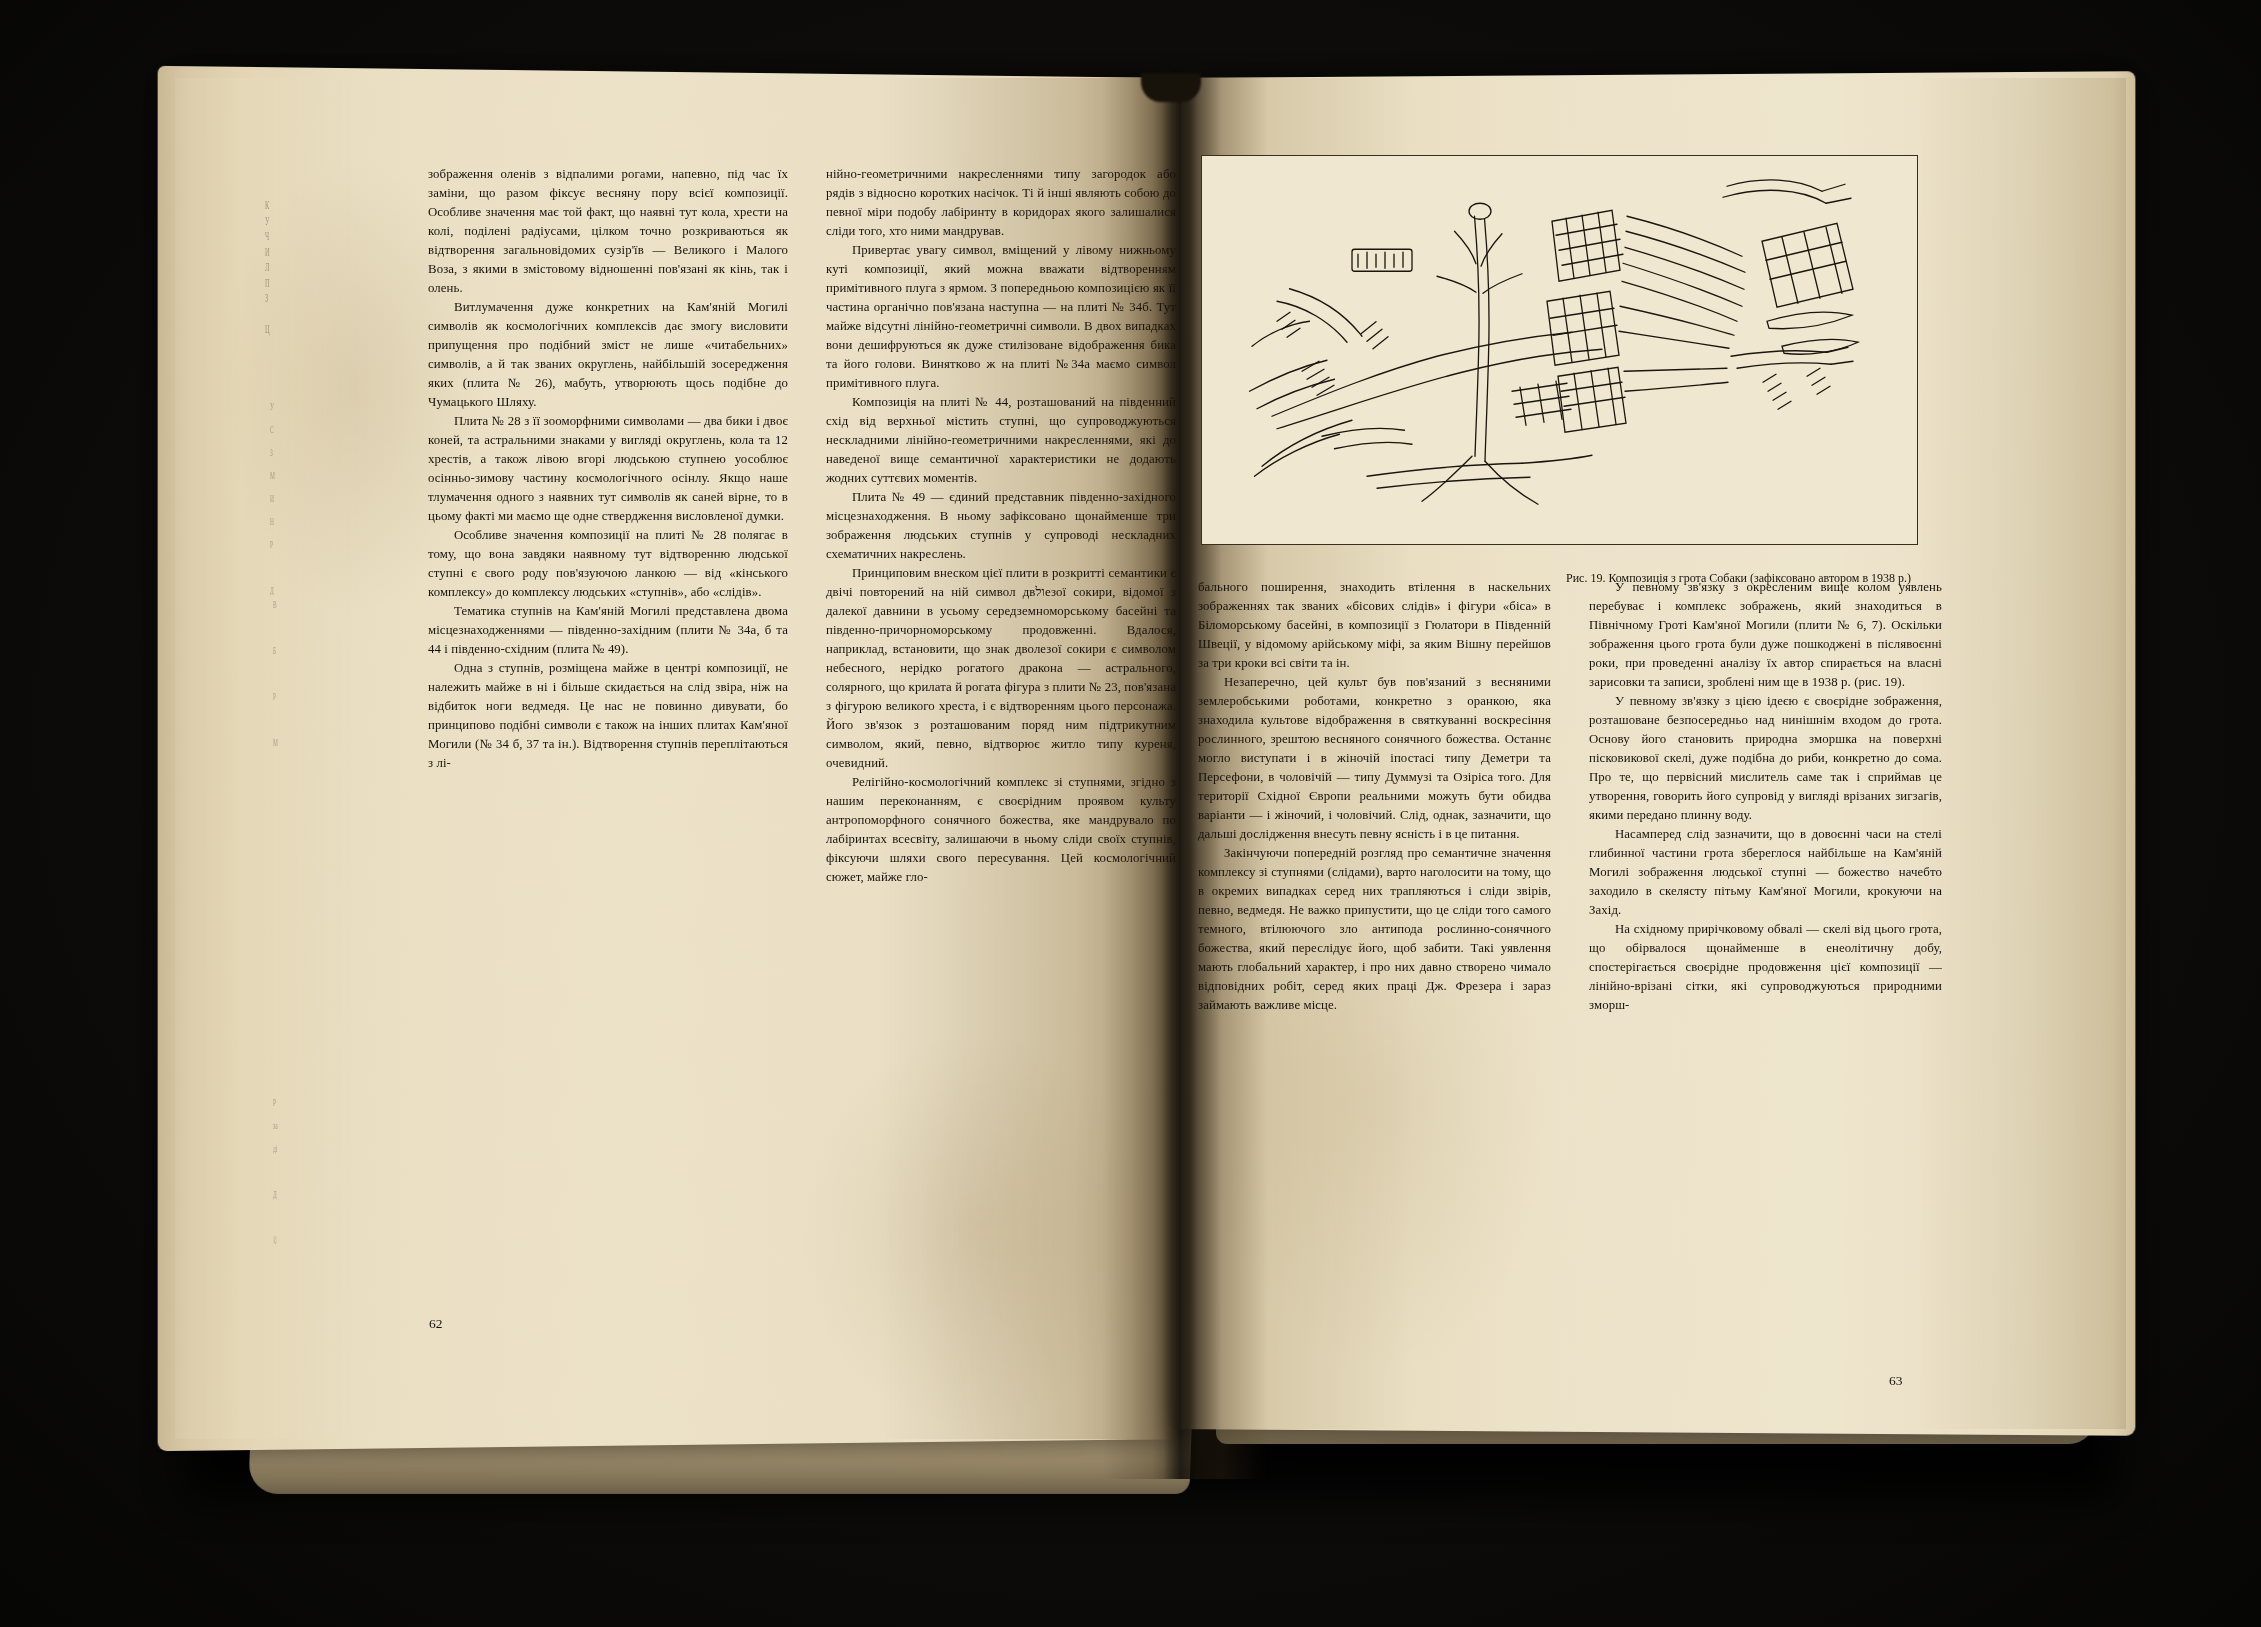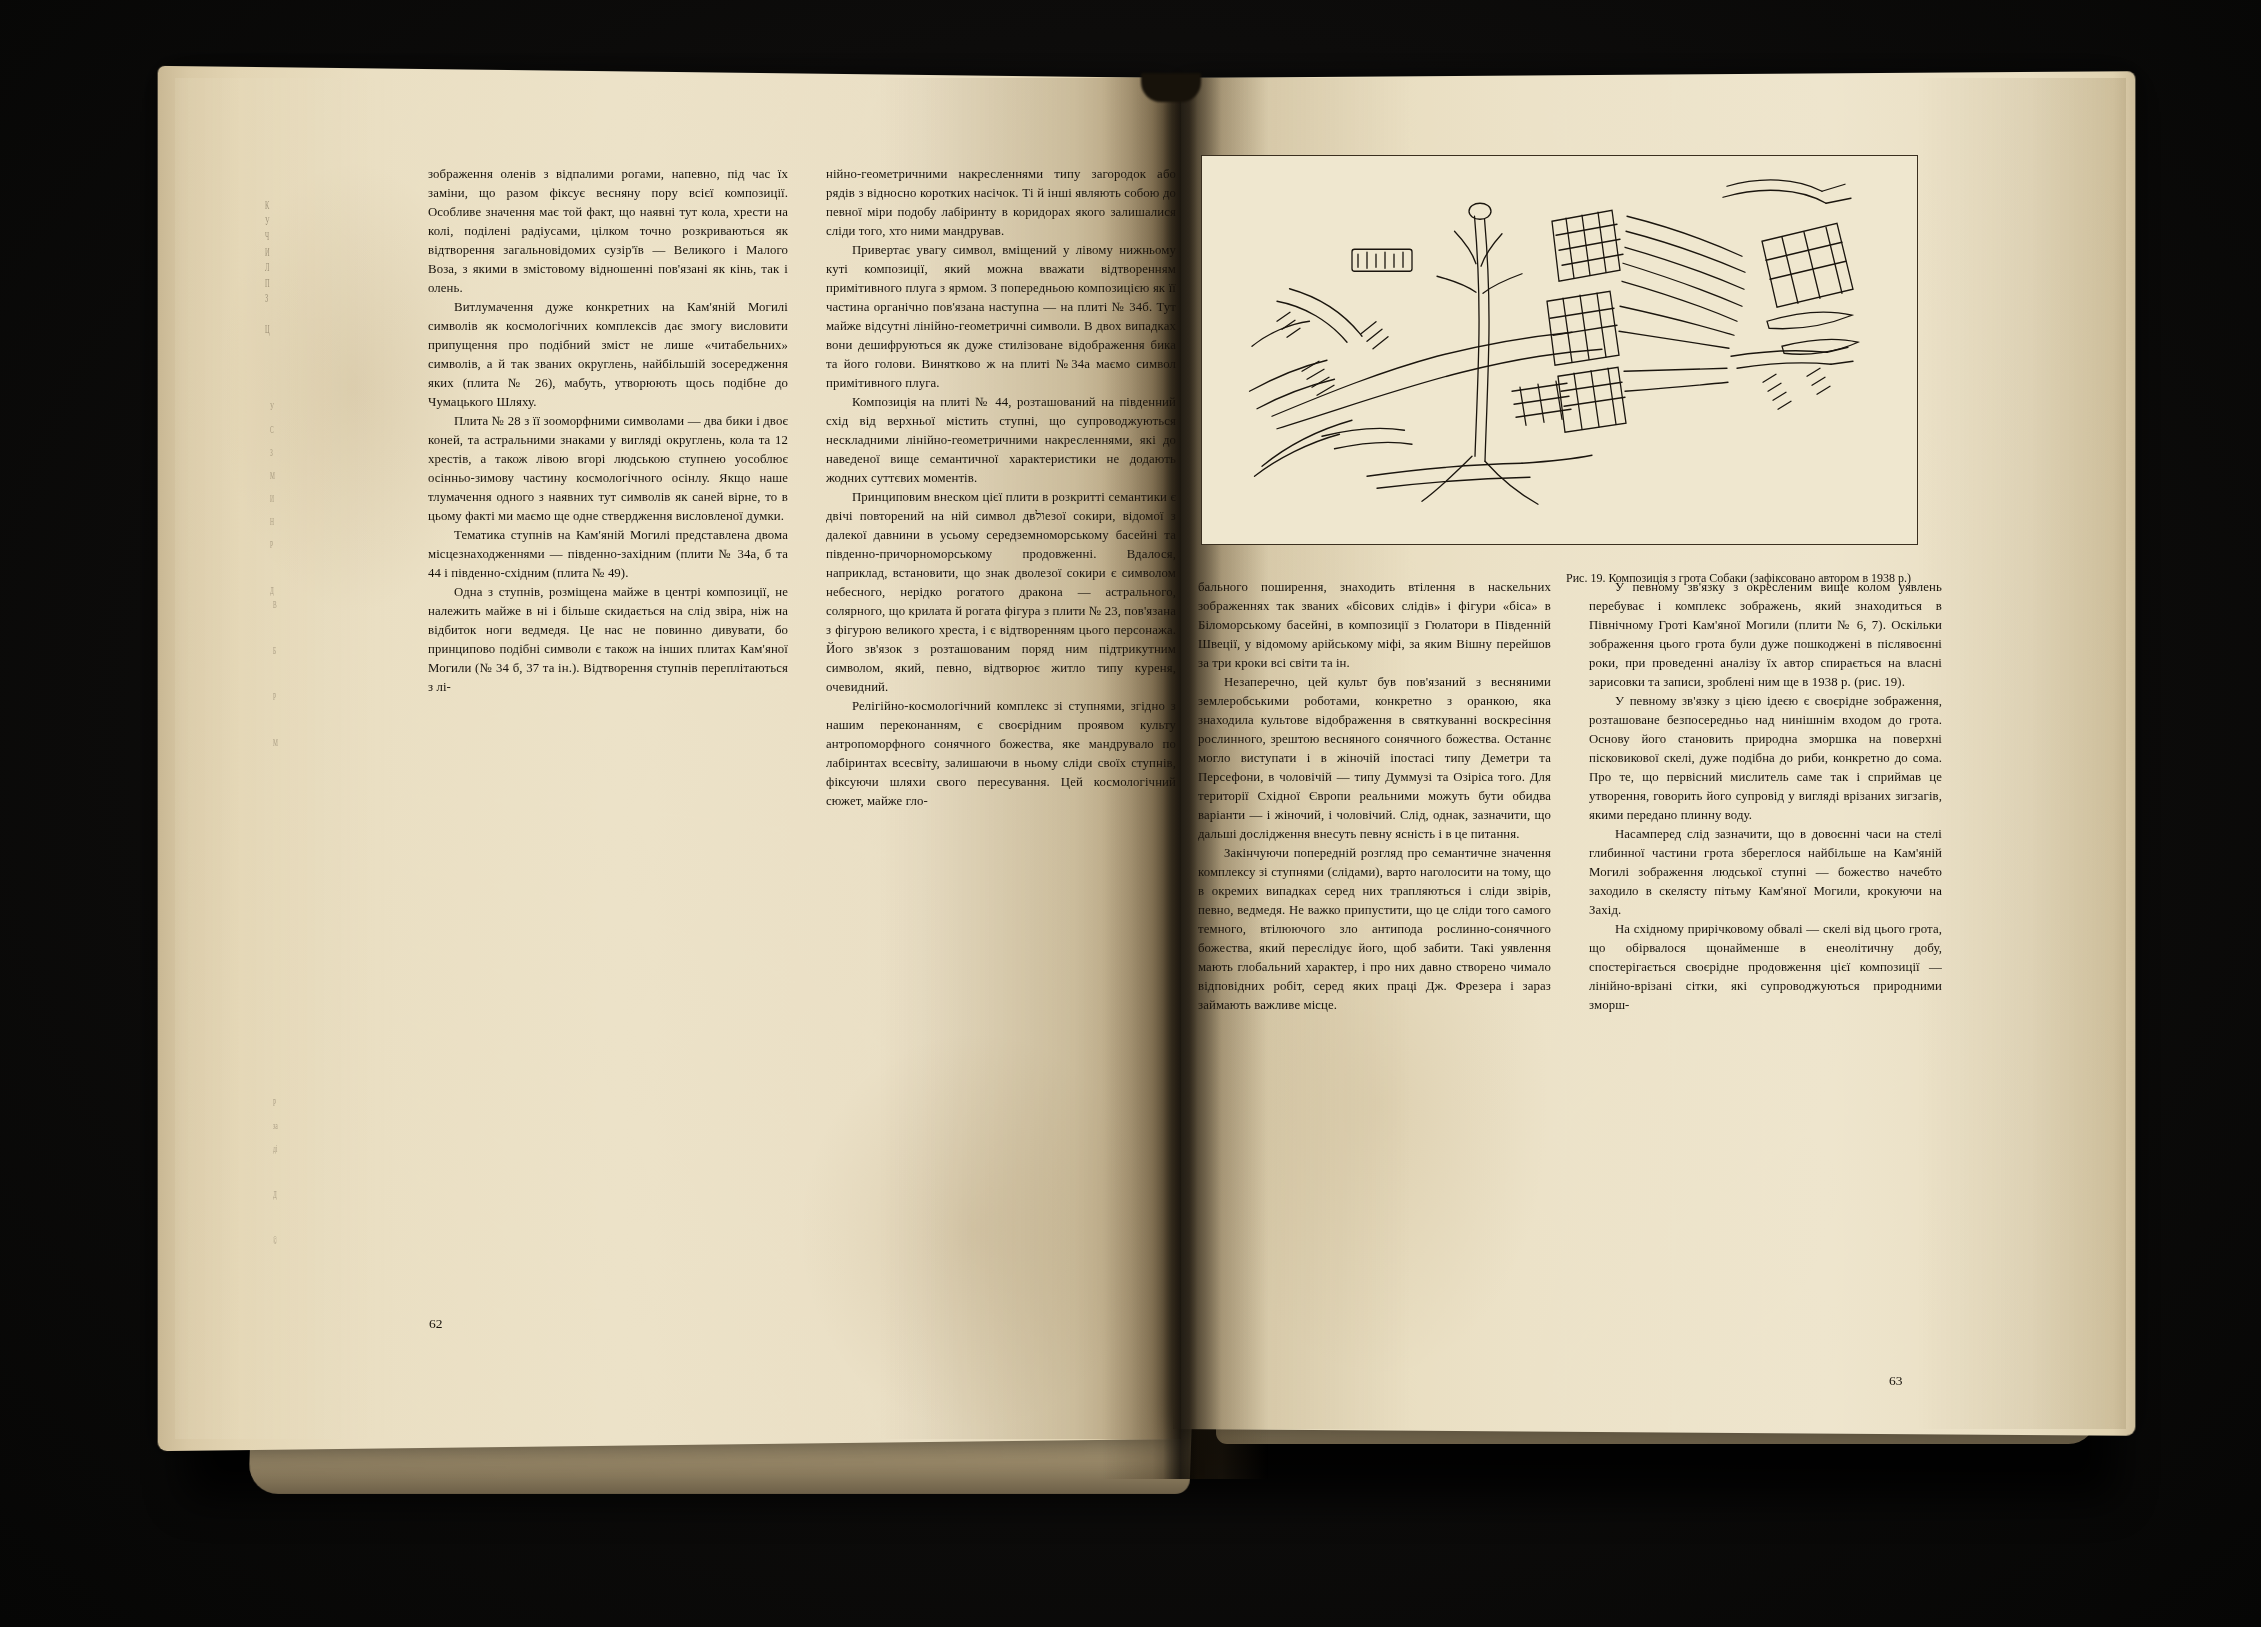--- a/index.html
+++ b/index.html
@@ -303,28 +303,30 @@
 
 Д
 
 ©</div>
 
   <div class="cols" id="left-cols">
     <div class="col c1">
       <p class="noind">зображення оленів з відпалими рогами, напевно, під час їх заміни, що разом фіксує весняну пору всієї композиції. Особливе значення має той факт, що наявні тут кола, хрести на колі, поділені радіусами, цілком точно розкриваються як відтворення загальновідомих сузір'їв — Великого і Малого Воза, з якими в змістовому відношенні пов'язані як кінь, так і олень.</p>
       <p>Витлумачення дуже конкретних на Кам'яній Могилі символів як космологічних комплексів дає змогу висловити припущення про подібний зміст не лише «читабельних» символів, а й так званих округлень, найбільшій зосередження яких (плита № 26), мабуть, утворюють щось подібне до Чумацького Шляху.</p>
       <p>Плита № 28 з її зооморфними символами — два бики і двоє коней, та астральними знаками у вигляді округлень, кола та 12 хрестів, а також лівою вгорі людською ступнею уособлює осінньо-зимову частину космологічного осінлу. Якщо наше тлумачення одного з наявних тут символів як саней вірне, то в цьому факті ми маємо ще одне ствердження висловленої думки.</p>
+      <p>Особливе значення композиції на плиті № 28 полягає в тому, що вона завдяки наявному тут відтворенню людської ступні є свого роду пов'язуючою ланкою — від «кінського комплексу» до комплексу людських «ступнів», або «слідів».</p>
       <p>Тематика ступнів на Кам'яній Могилі представлена двома місцезнаходженнями — південно-західним (плити № 34а, б та 44 і південно-східним (плита № 49).</p>
       <p>Одна з ступнів, розміщена майже в центрі композиції, не належить майже в ні і більше скидається на слід звіра, ніж на відбиток ноги ведмедя. Це нас не повинно дивувати, бо принципово подібні символи є також на інших плитах Кам'яної Могили (№ 34 б, 37 та ін.). Відтворення ступнів переплітаються з лі-</p>
       <p></p>
     </div>
     <div class="col c2">
       <p class="noind">нійно-геометричними накресленнями типу загородок або рядів з відносно коротких насічок. Ті й інші являють собою до певної міри подобу лабіринту в коридорах якого залишалися сліди того, хто ними мандрував.</p>
       <p>Привертає увагу символ, вміщений у лівому нижньому куті композиції, який можна вважати відтворенням примітивного плуга з ярмом. З попередньою композицією як її частина органічно пов'язана наступна — на плиті № 34б. Тут майже відсутні лінійно-геометричні символи. В двох випадках вони дешифруються як дуже стилізоване відображення бика та його голови. Винятково ж на плиті №34а маємо символ примітивного плуга.</p>
       <p>Композиція на плиті № 44, розташований на південний схід від верхньої містить ступні, що супроводжуються нескладними лінійно-геометричними накресленнями, які до наведеної вище семантичної характеристики не додають жодних суттєвих моментів.</p>
+      <p>Плита № 49 — єдиний представник південно-західного місцезнаходження. В ньому зафіксовано щонайменше три зображення людських ступнів у супроводі нескладних схематичних накреслень.</p>
       <p>Принциповим внеском цієї плити в розкритті семантики є двічі повторений на ній символ двולезої сокири, відомої з далекої давнини в усьому середземноморському басейні та південно-причорноморському продовженні. Вдалося, наприклад, встановити, що знак дволезої сокири є символом небесного, нерідко рогатого дракона — астрального, солярного, що крилата й рогата фігура з плити № 23, пов'язана з фігурою великого хреста, і є відтворенням цього персонажа. Його зв'язок з розташованим поряд ним підтрикутним символом, який, певно, відтворює житло типу куреня, очевидний.</p>
       <p>Релігійно-космологічний комплекс зі ступнями, згідно з нашим переконанням, є своєрідним проявом культу антропоморфного сонячного божества, яке мандрувало по лабіринтах всесвіту, залишаючи в ньому сліди своїх ступнів, фіксуючи шляхи свого пересування. Цей космологічний сюжет, майже гло-</p>
     </div>
   </div>
 
   <div class="pnum" id="pnum-left">62</div>
 
   <div id="figure-box">
     <svg width="712" height="385" viewBox="0 0 1424 769" xmlns="http://www.w3.org/2000/svg">
       <g stroke="#1a150e" fill="none" stroke-width="2.6" stroke-linecap="round">

